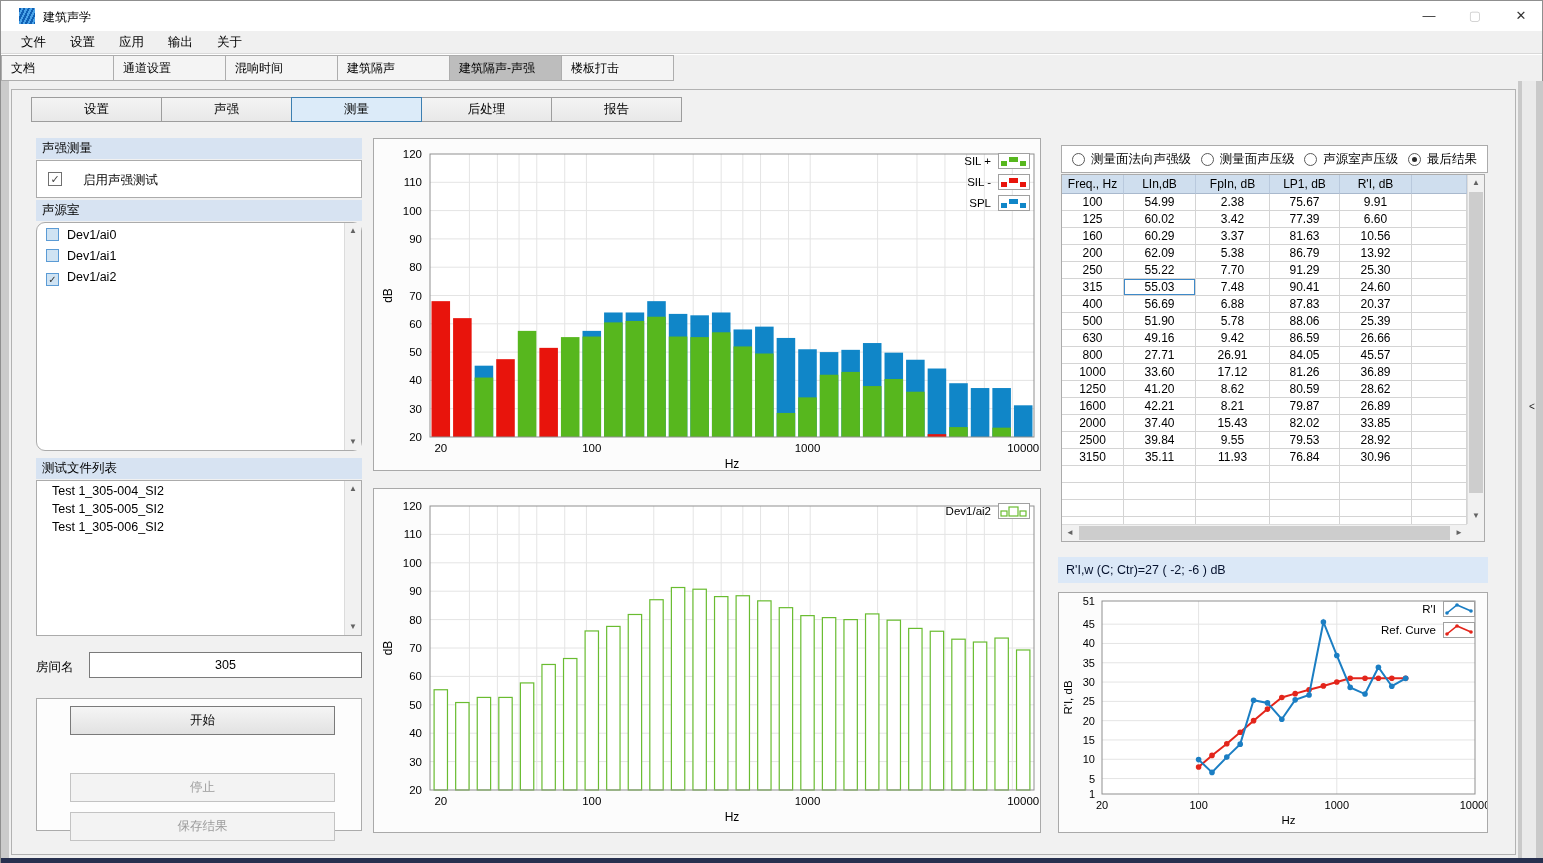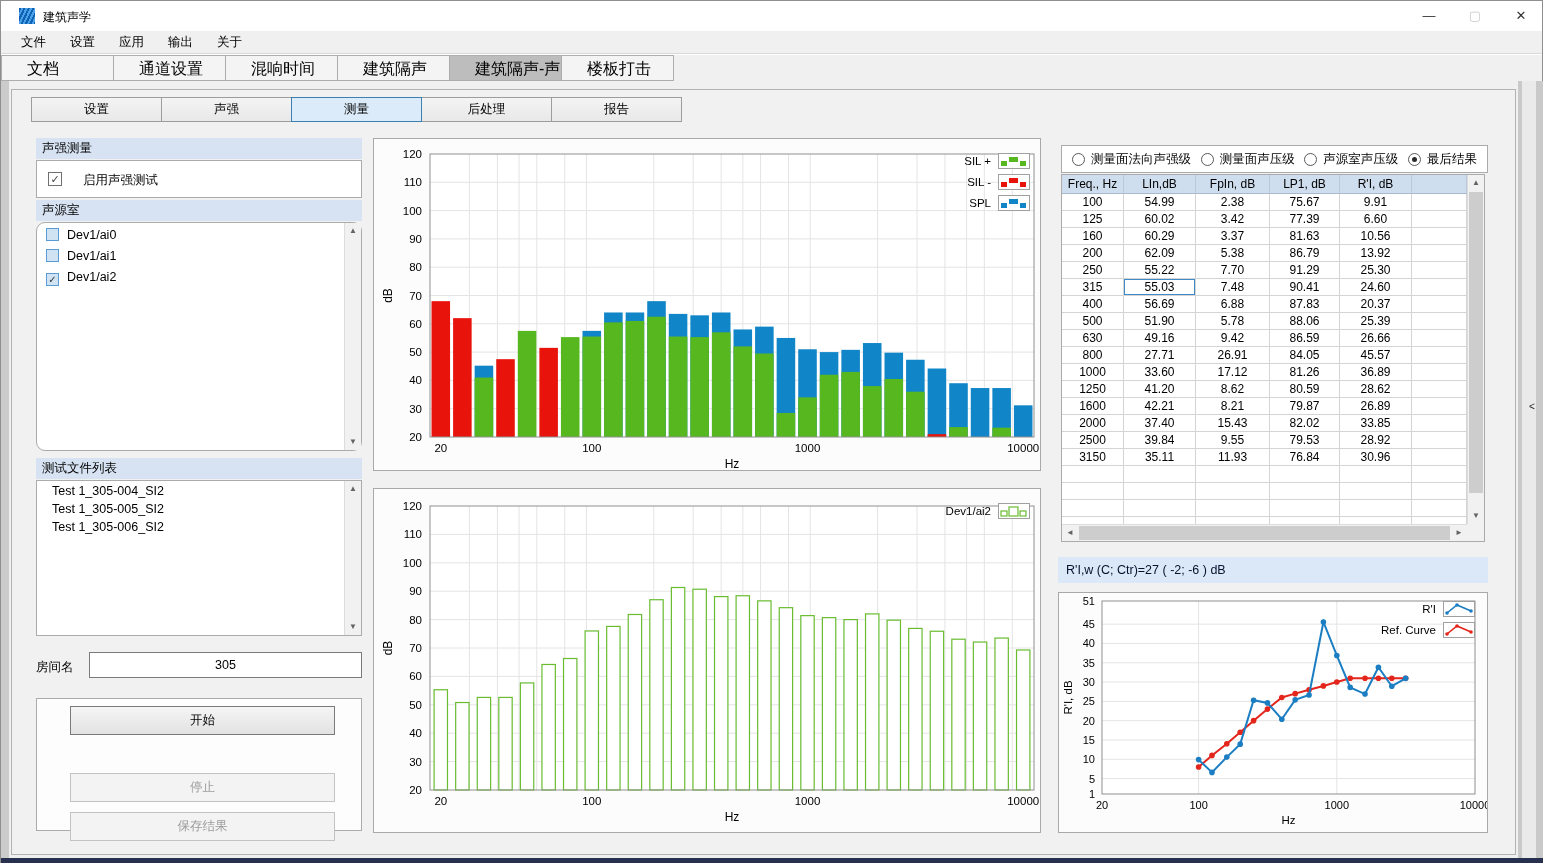--- a/index.html
+++ b/index.html
@@ -20,21 +20,21 @@
   #btn-close { left:1497px; }
 
   
   #menubar { position:absolute; left:0; top:30px; width:100%; height:23px;
     background:#f0f0f0; border-bottom:1px solid #d9d9d9; padding-left:8px; }
   .menu-item { display:inline-block; padding:0 12px; line-height:22px; font-size:12.5px; color:#000; }
 
   
   #tabrow { position:absolute; left:0; top:54px; width:100%; height:26px; background:#f0f0f0; }
   .main-tab { display:inline-block; width:113px; height:26px; line-height:25px;
-    padding-left:25px; font-size:16px; background:#f4f4f4; border:1px solid #adadad;
+    padding-left:9px; font-size:12px; background:#f4f4f4; border:1px solid #adadad;
     margin-right:-1px; vertical-align:top; color:#000; }
   .main-tab.active { background:#bdbdbd; }
 
   
   #main-bg { position:absolute; left:0; top:80px; width:1543px; height:778px; background:#f0f0f0; }
   #outer-panel { position:absolute; left:10px; top:88px; width:1505px; height:766px;
     border:1px solid #b2b2b2; background:#f1f1f1; }
   #left-strip { position:absolute; left:0; top:80px; width:8px; height:778px; background:#cbcbcb; }
   #right-strip { position:absolute; left:1517px; top:80px; width:26px; height:778px; background:#c9c9c9; }
   #right-strip-inner { position:absolute; left:4px; top:0; width:14px; height:778px; background:#eaeaea; }

